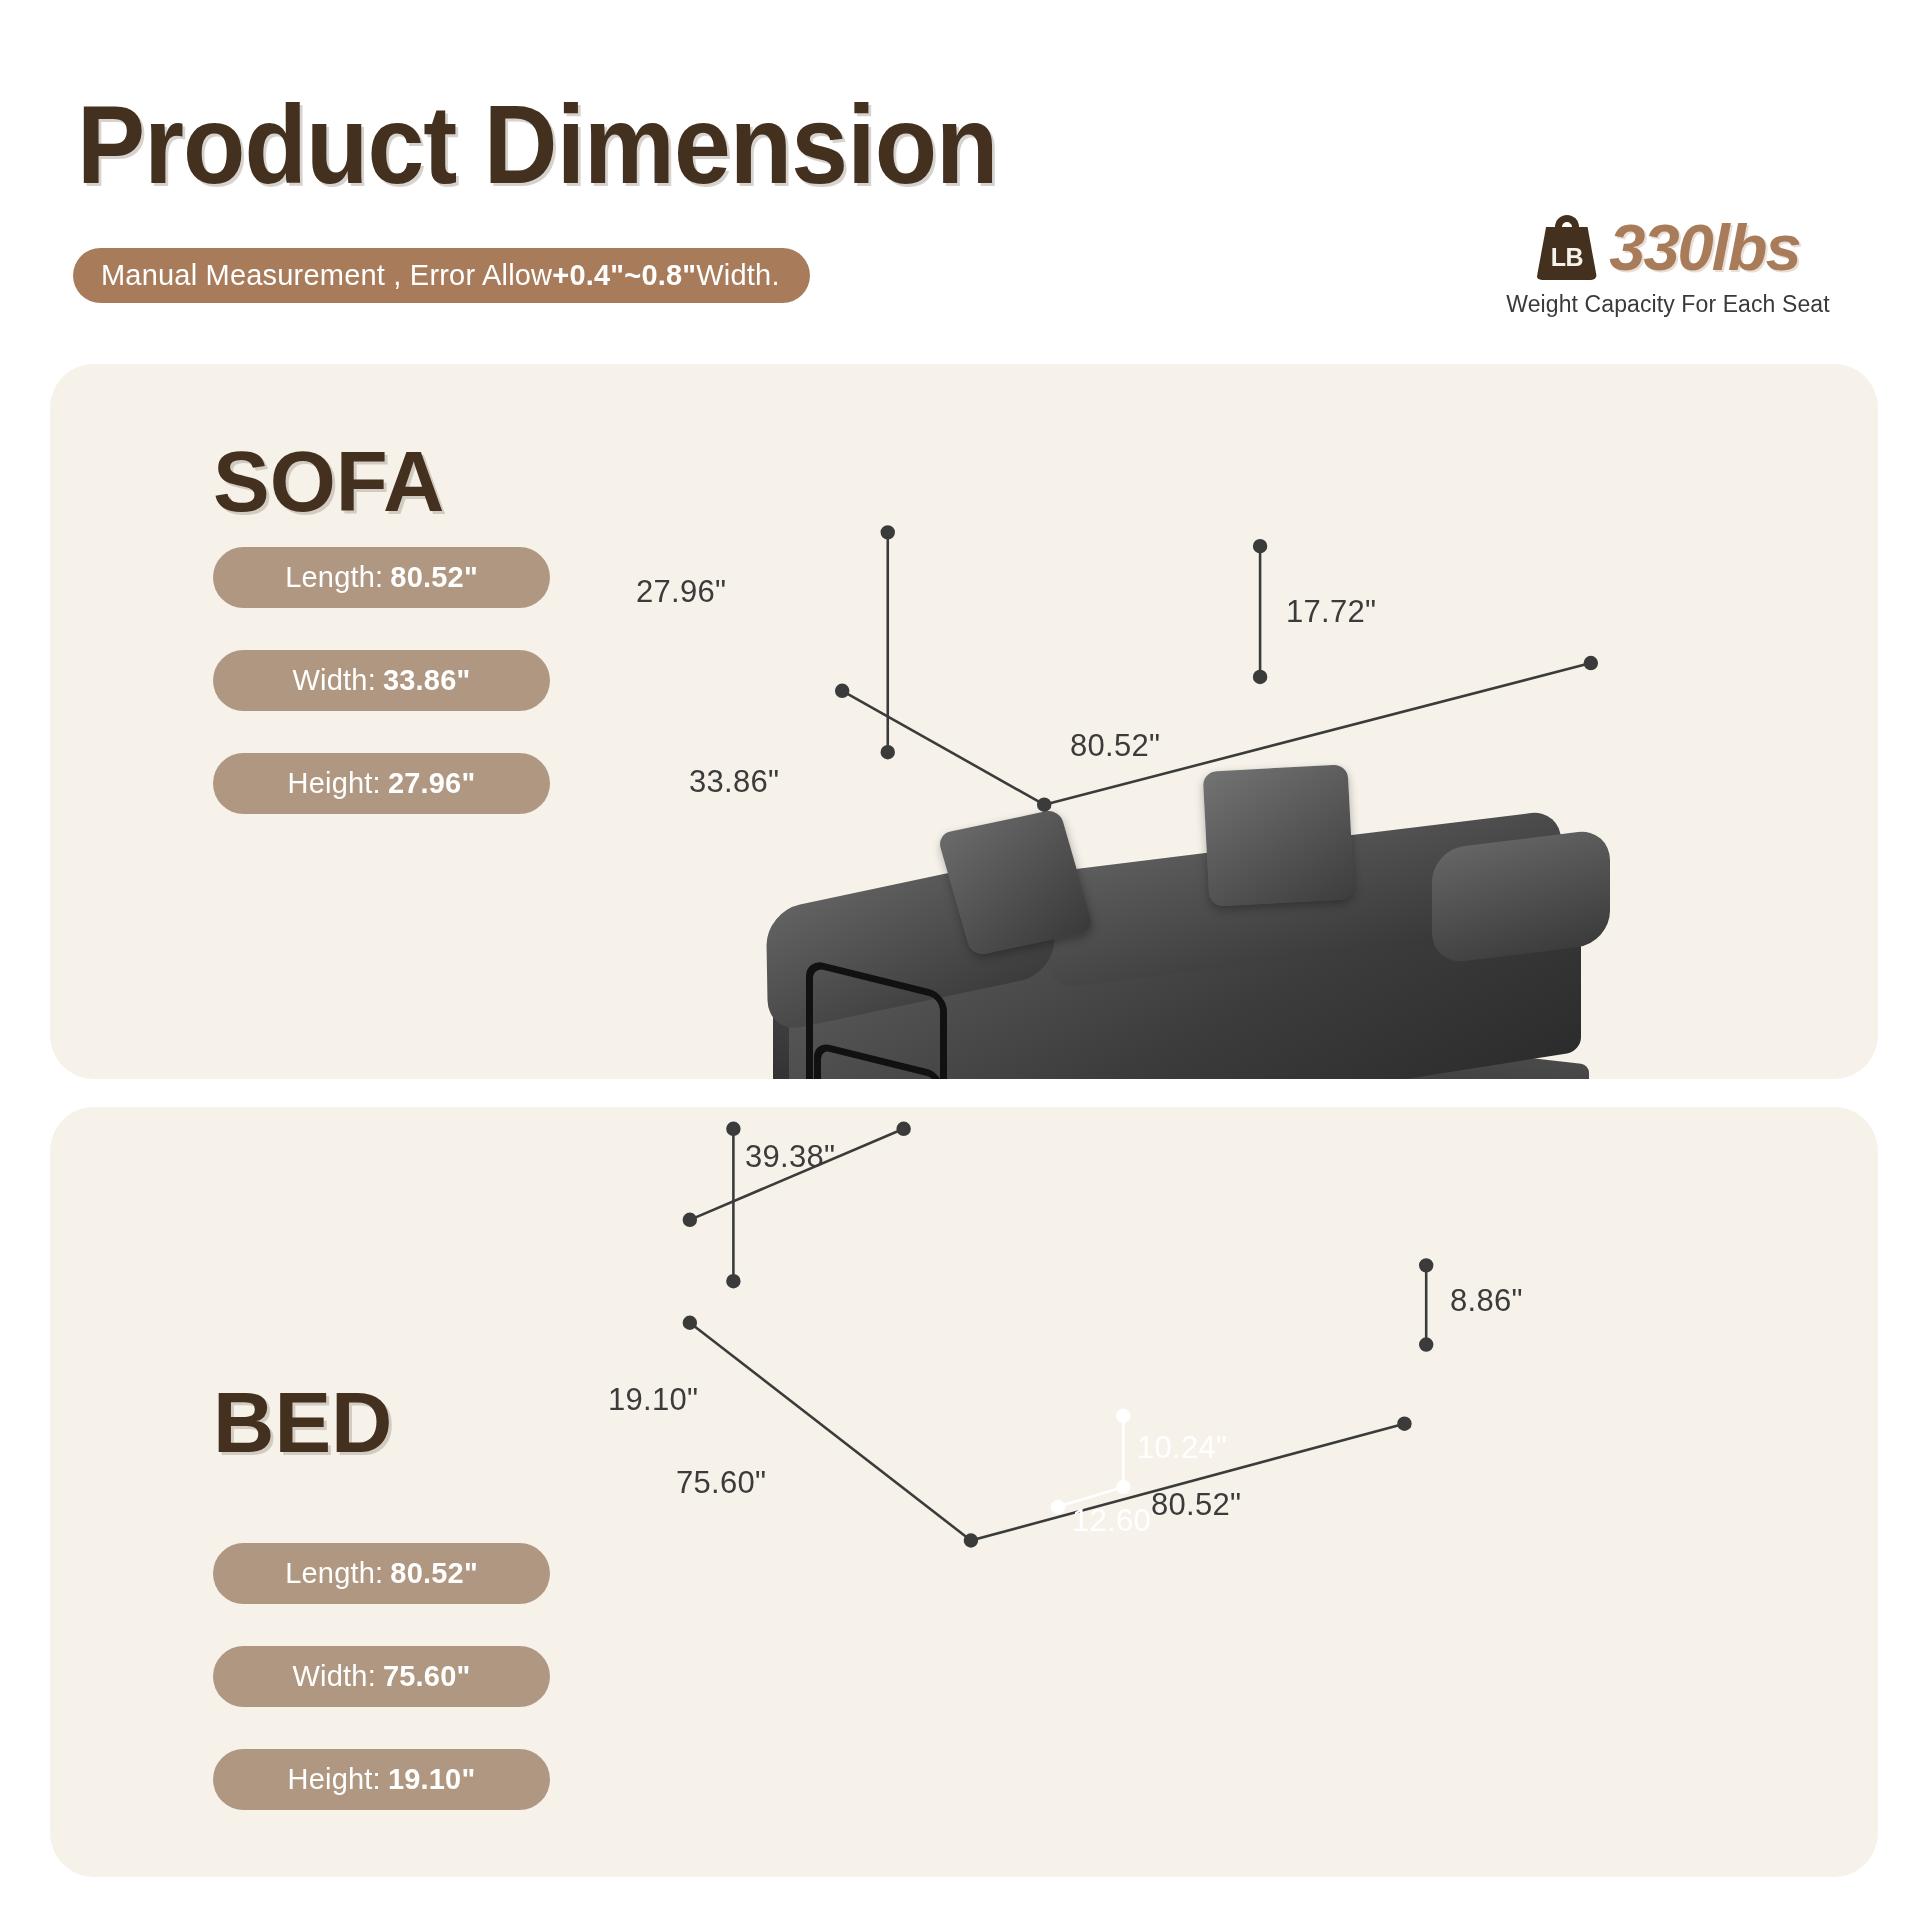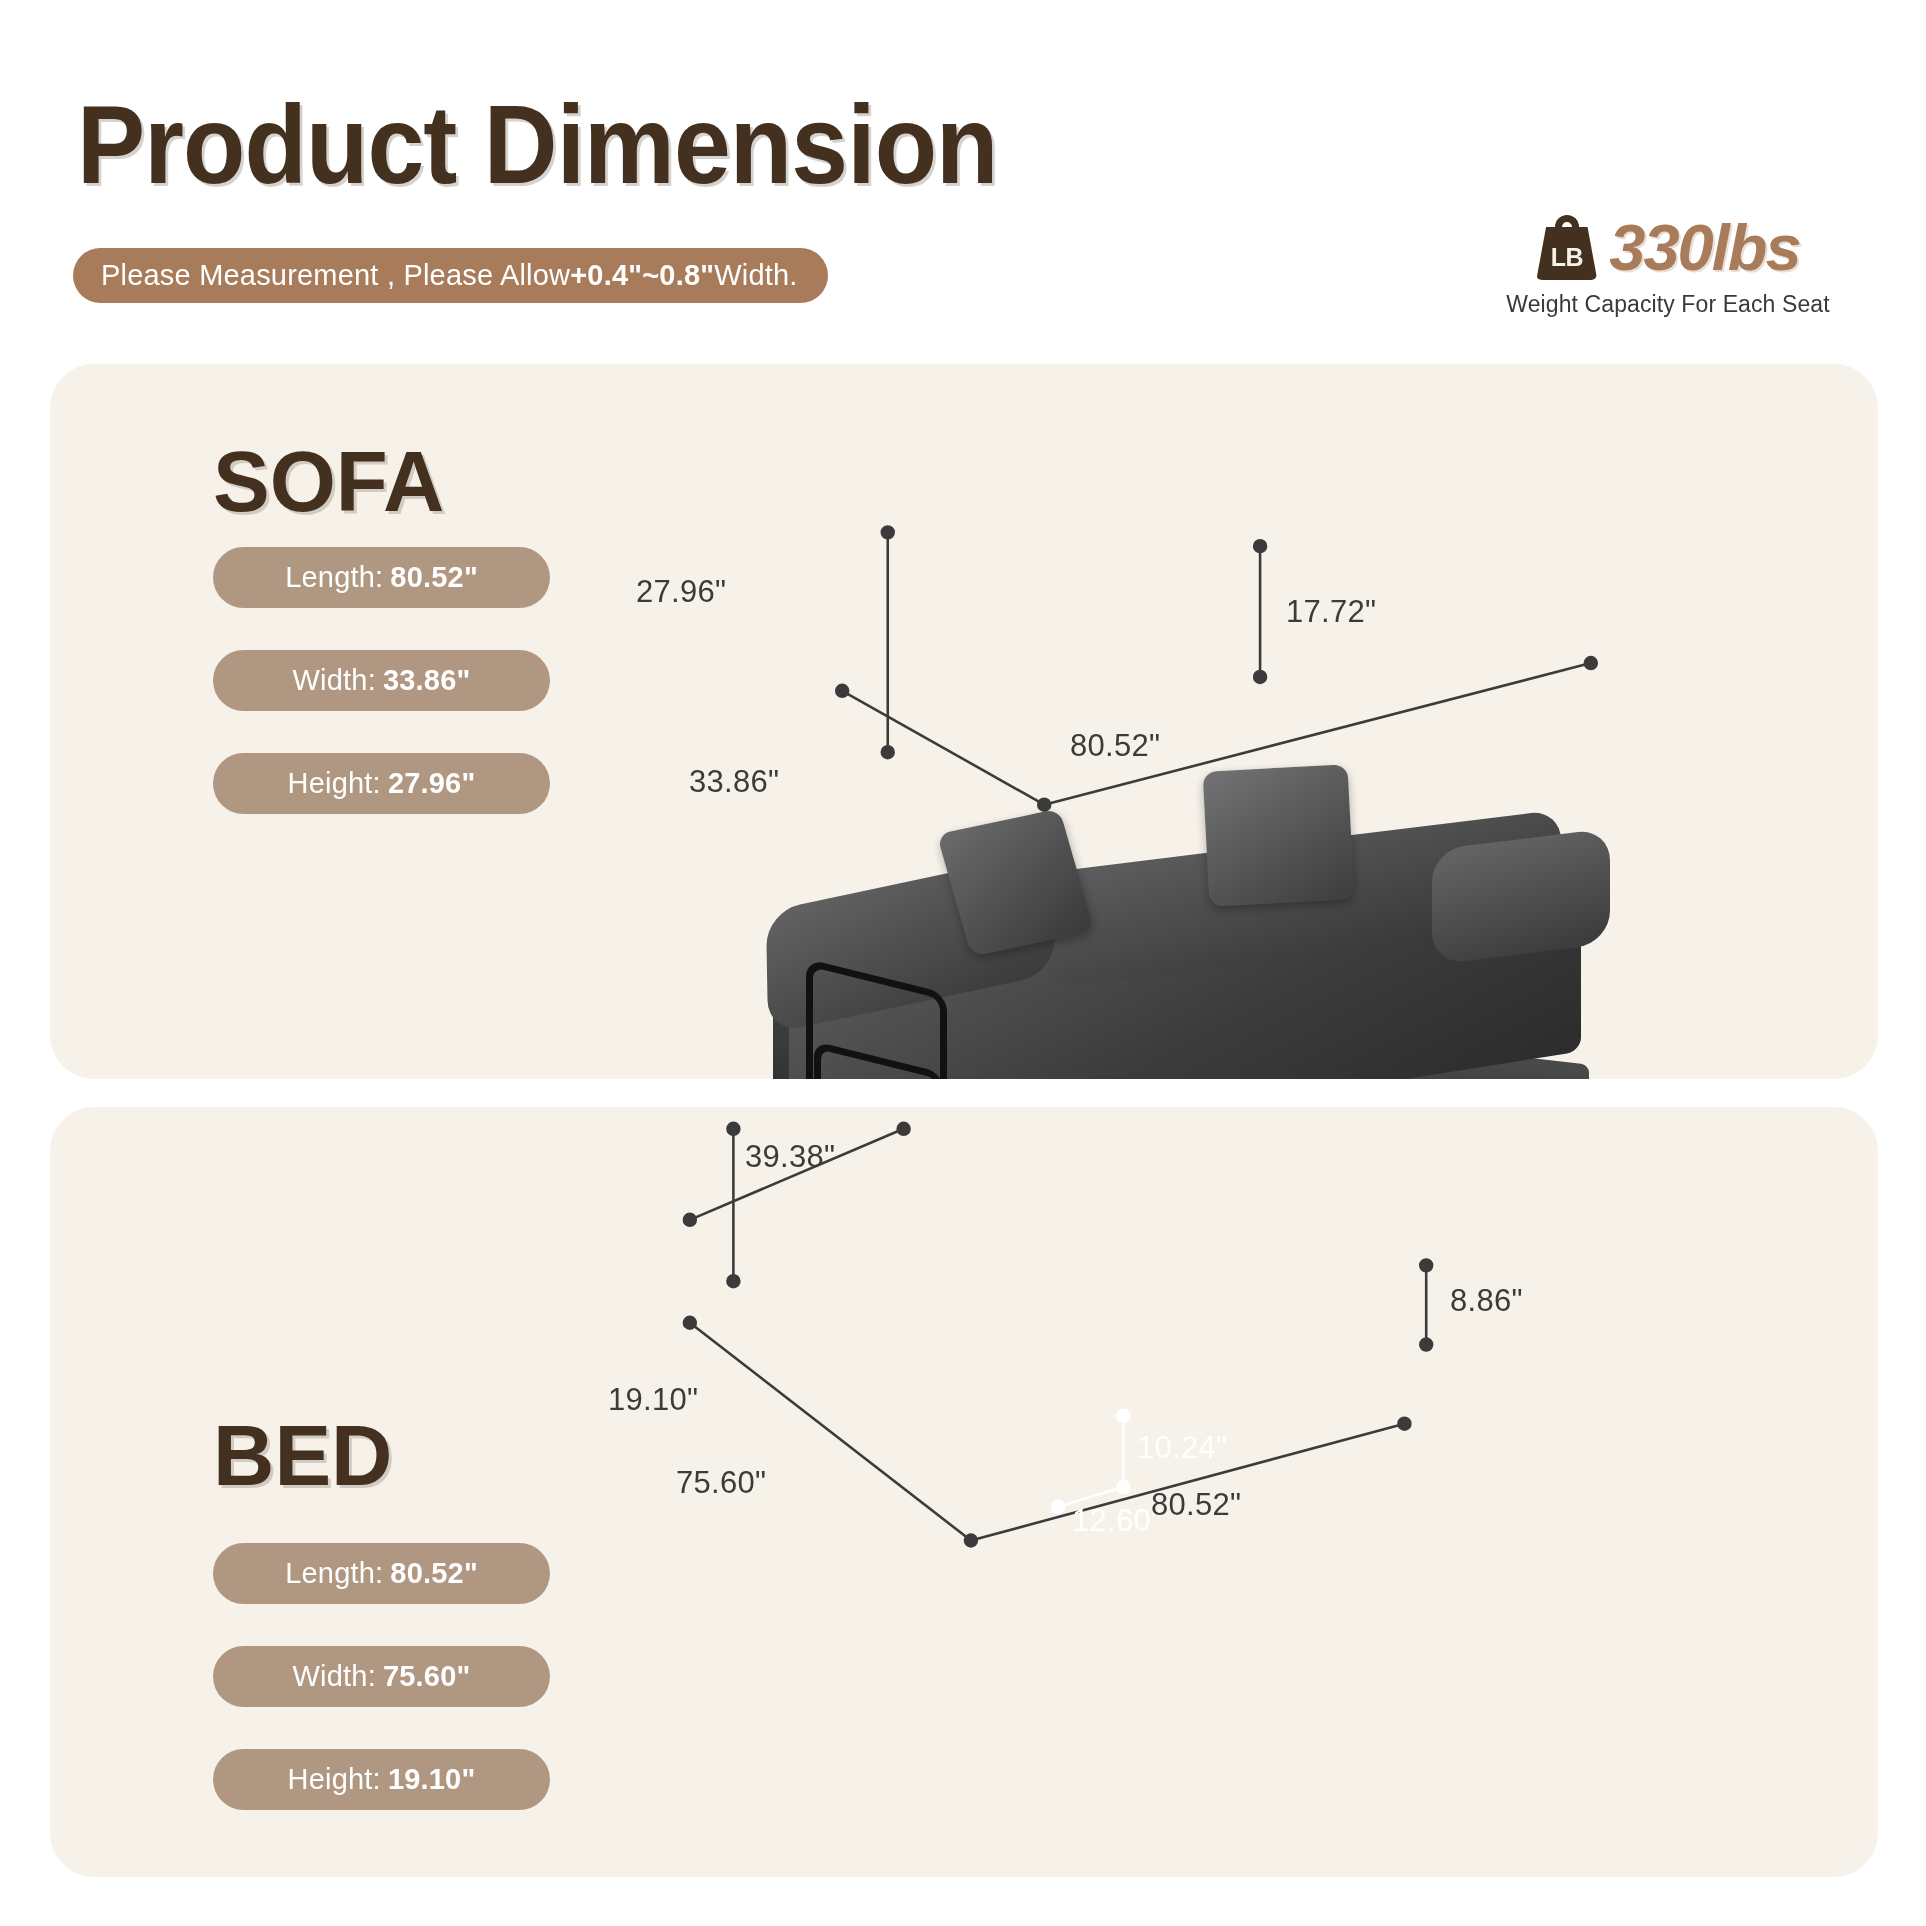--- a/index.html
+++ b/index.html
@@ -172,21 +172,21 @@
 </style>
 </head>
 <body>
 
 <div class="page">
 
   <div class="header">
     <div class="title">Product Dimension</div>
 
     <div class="subtitle-pill">
-      <span>Please Measurement , Please Allow </span>
+      <span>Manual Measurement , Error Allow </span>
         <b>+0.4"~0.8"</b>
         <span> Width.</span>
     </div>
 
     <div class="badge">
       <div class="badge-row">
         <div class="lb-icon">
           <div class="handle"></div>
           <div class="body"></div>
           <div class="lb-text">LB</div>
@@ -249,21 +249,21 @@
     </svg>
 
     <div class="dim-label" style="left:586px; top:210px;">27.96"</div>
     <div class="dim-label" style="left:1236px; top:230px;">17.72"</div>
     <div class="dim-label" style="left:639px; top:400px;">33.86"</div>
     <div class="dim-label" style="left:1020px; top:364px;">80.52"</div>
   </div>
 
   <div class="card" id="card-bed">
 
-    <div class="section-title" style="left:163px; top:300px;">BED</div>
+    <div class="section-title" style="left:163px; top:267px;">BED</div>
 
     <div class="spec-pill" style="top:436px;">
       <span>Length:</span>
         <b>80.52"</b>
     </div>
     <div class="spec-pill" style="top:539px;">
       <span>Width:</span>
         <b>75.60"</b>
     </div>
     <div class="spec-pill" style="top:642px;">

